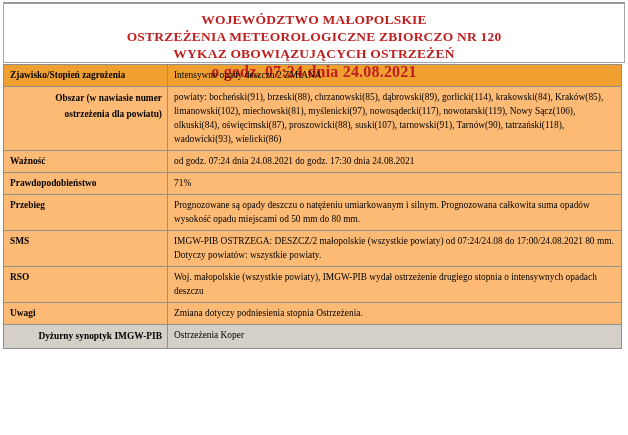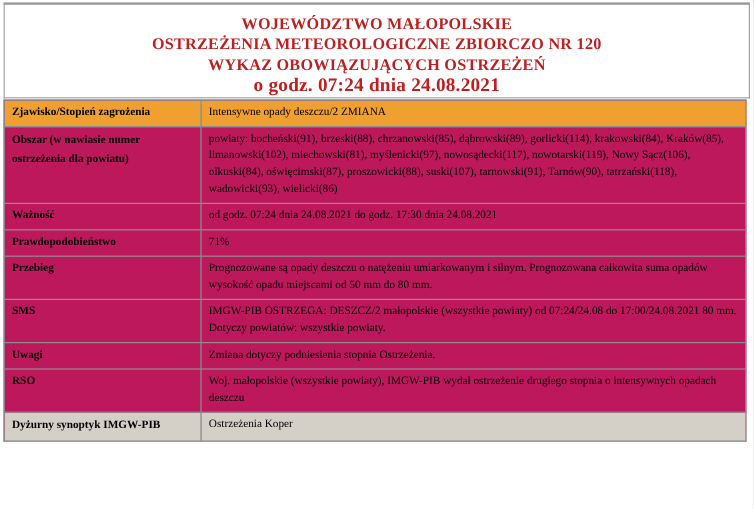--- a/index.html
+++ b/index.html
@@ -24,21 +24,21 @@
 
   
   .title-block {
     border: 1px solid #a6a6a6;
     border-top: 2px solid #9a9a9a;
     margin: 2px 3px 0 3px;
     padding: 7px 0 8px 0;
     text-align: center;
     background: #ffffff;
     box-sizing: border-box;
-    height: 80px;
+    height: 61px;
   }
   .title-line {
     color: #bf1f1f;
     font-weight: bold;
     font-size: 13.5px;
     line-height: 17px;
     letter-spacing: 0.2px;
     white-space: nowrap;
   }
   .title-line.sub {
@@ -46,21 +46,21 @@
     line-height: 17px;
     padding-top: 1px;
   }
 
   
   table.warn {
     border-collapse: collapse;
     width: 618px;
     margin: 1px 3px 16px 3px;
     table-layout: fixed;
-    background: #be185d;
+    background: #fdba74;
   }
   table.warn td {
     border: 1px solid #8f8f8f;
     vertical-align: top;
     padding: 3px 5px 4px 6px;
     font-size: 9.4px;
     line-height: 14px;
     box-sizing: border-box;
   }
   td.label {
@@ -80,20 +80,21 @@
   }
   tr.hdr td.value {
     font-weight: normal;
   }
   tr.footer td {
     background: #d4d0c8;
   }
   tr.area td.label,
   tr.footer td.label {
     line-height: 16px;
+    text-align: right;
   }
 </style>
 </head>
 <body>
 
 <div class="page">
 
   <div class="title-block">
     <div class="title-line">WOJEWÓDZTWO MAŁOPOLSKIE</div>
     <div class="title-line">OSTRZEŻENIA METEOROLOGICZNE ZBIORCZO NR 120</div>
@@ -121,26 +122,26 @@
       </tr>
       <tr>
         <td class="label">Przebieg</td>
         <td class="value">Prognozowane są opady deszczu o natężeniu umiarkowanym i silnym. Prognozowana całkowita suma opadów wysokość opadu miejscami od 50 mm do 80 mm.</td>
       </tr>
       <tr>
         <td class="label">SMS</td>
         <td class="value">IMGW-PIB OSTRZEGA: DESZCZ/2 małopolskie (wszystkie powiaty) od 07:24/24.08 do 17:00/24.08.2021 80 mm. Dotyczy powiatów: wszystkie powiaty.</td>
       </tr>
       <tr>
+        <td class="label">RSO</td>
+        <td class="value">Woj. małopolskie (wszystkie powiaty), IMGW-PIB wydał ostrzeżenie drugiego stopnia o intensywnych opadach deszczu</td>
+      </tr>
+      <tr>
         <td class="label">Uwagi</td>
         <td class="value">Zmiana dotyczy podniesienia stopnia Ostrzeżenia.</td>
-      </tr>
-      <tr>
-        <td class="label">RSO</td>
-        <td class="value">Woj. małopolskie (wszystkie powiaty), IMGW-PIB wydał ostrzeżenie drugiego stopnia o intensywnych opadach deszczu</td>
       </tr>
       <tr class="footer">
         <td class="label">Dyżurny synoptyk IMGW-PIB</td>
         <td class="value">Ostrzeżenia Koper</td>
       </tr>
     </tbody>
   </table>
 
 </div>
 

